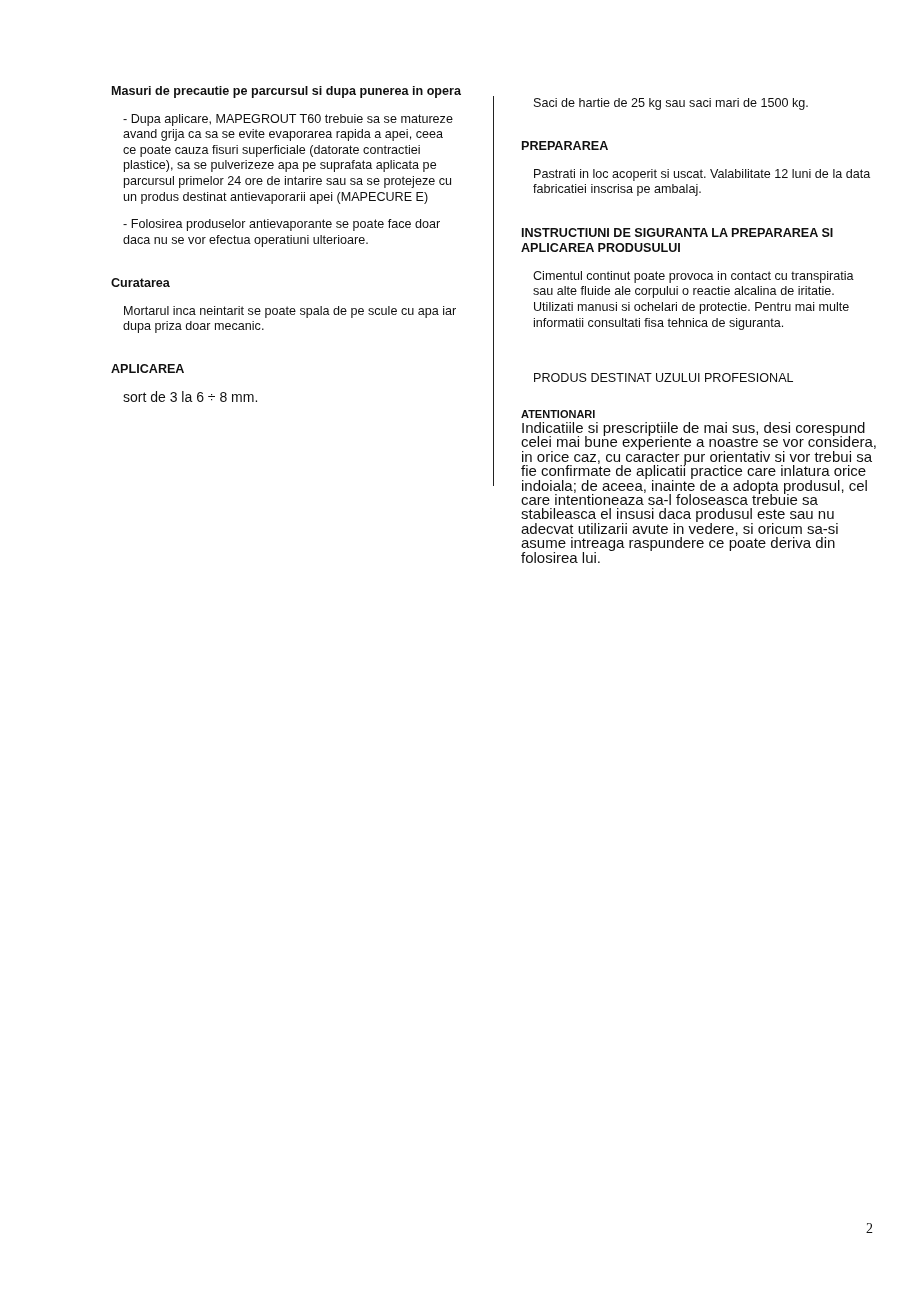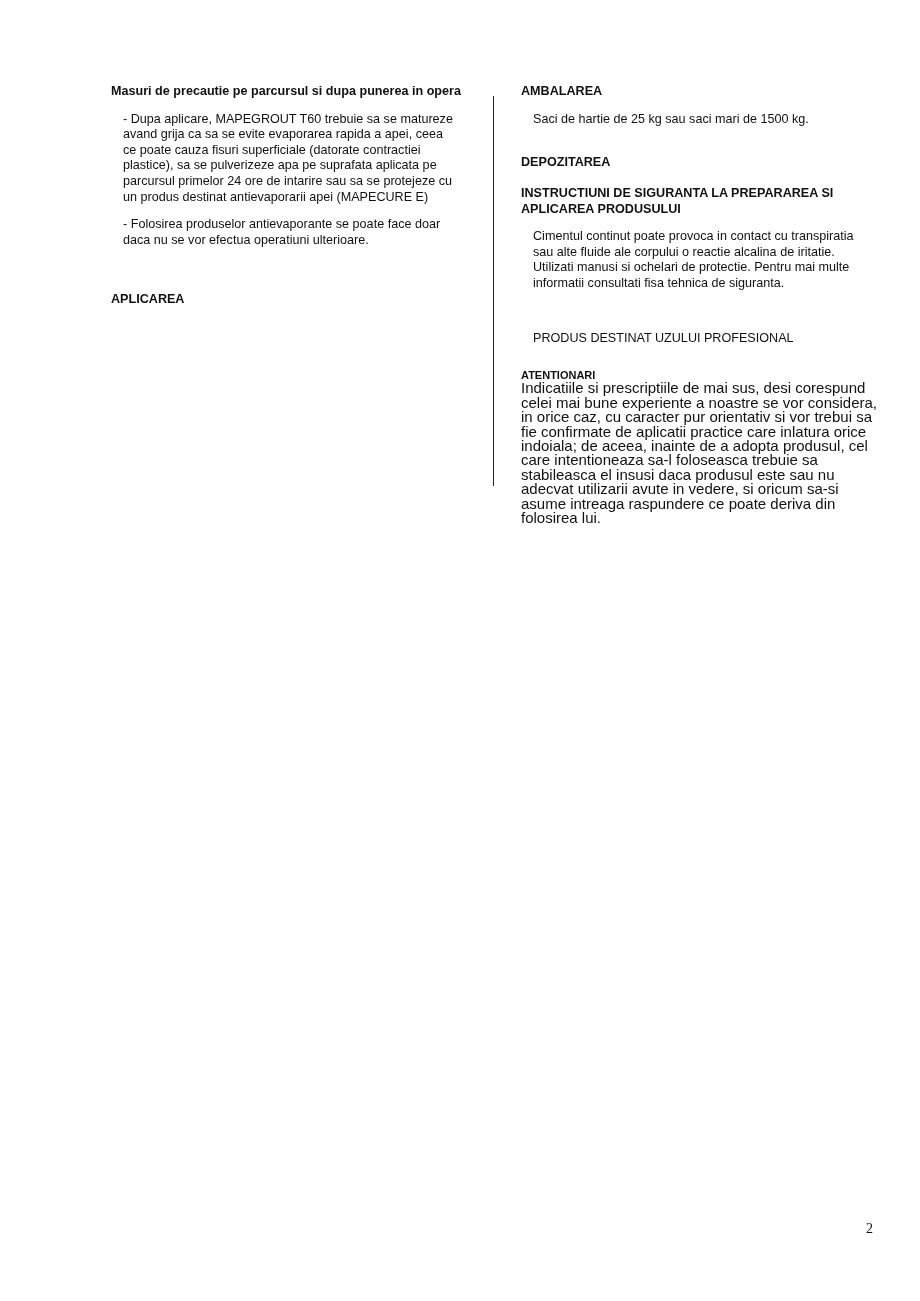--- a/index.html
+++ b/index.html
@@ -79,36 +79,41 @@
 </head>
 <body>
 
 <div class="col col-left">
   <div class="section">
     <p class="heading">Masuri de precautie  pe parcursul si dupa punerea in opera</p>
     <p class="body">- Dupa aplicare, MAPEGROUT T60 trebuie sa se matureze avand grija ca sa se evite evaporarea rapida a apei, ceea ce poate cauza fisuri superficiale (datorate contractiei plastice), sa se pulverizeze apa pe suprafata aplicata pe parcursul primelor 24 ore de intarire sau sa se protejeze cu un produs destinat antievaporarii apei (MAPECURE E)</p>
     <p class="body">- Folosirea produselor antievaporante se poate face doar daca nu se vor efectua operatiuni ulterioare.</p>
   </div>
   <div class="gap"></div>
+  <div class="section">
+    <p class="heading">Curatarea</p>
+    <p class="body">Mortarul inca neintarit se poate spala de pe scule cu apa iar dupa priza doar mecanic.</p>
+  </div>
   <div class="gap"></div>
   <div class="section">
     <p class="heading">APLICAREA</p>
+    <p class="body big">sort de 3 la 6 ÷ 8 mm.</p>
   </div>
 </div>
 
 <div class="divider"></div>
 
 <div class="col col-right">
   <div class="section">
-    <p class="heading">AMBALAREA</p>
     <p class="body">Saci de hartie de 25 kg sau saci mari de 1500 kg.</p>
   </div>
   <div class="gap"></div>
   <div class="section">
-    <p class="heading">DEPOZITAREA</p>
+    <p class="heading">PREPARAREA</p>
+    <p class="body">Pastrati in loc acoperit si uscat. Valabilitate 12 luni de la data fabricatiei inscrisa pe ambalaj.</p>
   </div>
   <div class="gap"></div>
   <div class="section">
     <p class="heading">INSTRUCTIUNI DE SIGURANTA LA PREPARAREA SI APLICAREA PRODUSULUI</p>
     <p class="body">Cimentul continut poate provoca in contact cu transpiratia sau alte fluide ale corpului o reactie alcalina de iritatie. Utilizati manusi si ochelari de protectie. Pentru mai multe informatii consultati fisa tehnica de siguranta.</p>
   </div>
   <div class="gap"></div>
   <p class="body">PRODUS DESTINAT UZULUI PROFESIONAL</p>
   <div style="height: 10px;"></div>
   <div class="section">

